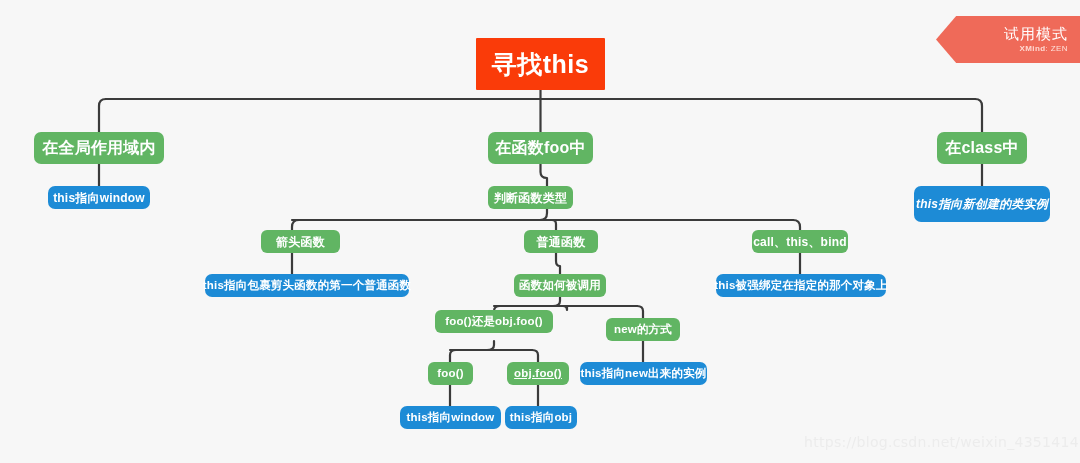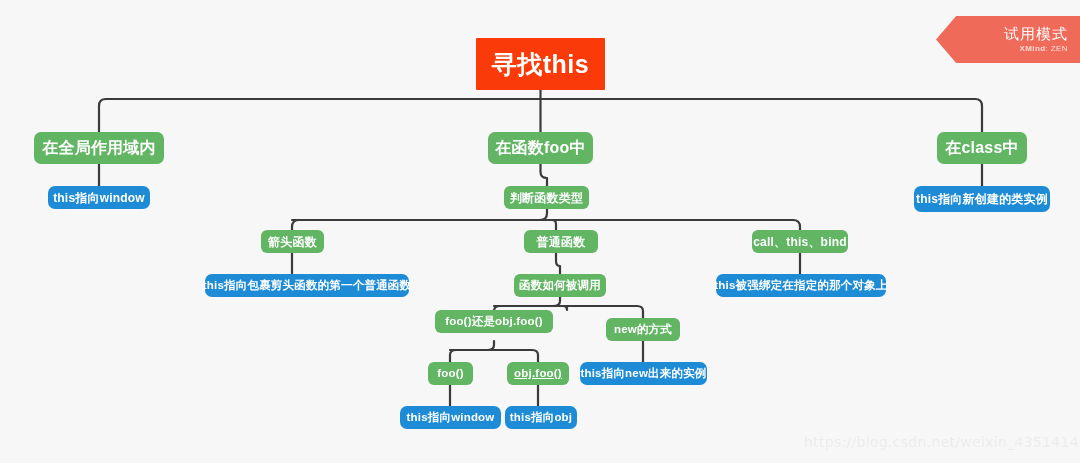--- a/index.html
+++ b/index.html
@@ -155,24 +155,24 @@
     </g>
   </svg>
 
   <div class="node node-root" style="left:476px; top:38px; width:129px; height:52px;">寻找this</div>
 
   <div class="node node-green lvl1" style="left:34px; top:132px; width:130px; height:32px;">在全局作用域内</div>
   <div class="node node-green lvl1" style="left:488px; top:132px; width:105px; height:32px;">在函数foo中</div>
   <div class="node node-green lvl1" style="left:937px; top:132px; width:90px; height:32px;">在class中</div>
 
   <div class="node node-blue lvl2" style="left:48px; top:186px; width:102px; height:23px;">this指向window</div>
-  <div class="node node-green-sm lvl2" style="left:504px; top:186px; width:85px; height:23px;">判断函数类型</div>
-  <div class="node node-blue lvl2" style="left:914px; top:186px; width:136px; height:26px;">this指向新创建的类实例</div>
+  <div class="node node-green-sm lvl2" style="left:488px; top:186px; width:85px; height:23px;">判断函数类型</div>
+  <div class="node node-blue lvl2" style="left:914px; top:186px; width:136px; height:36px;font-style:italic;">this指向新创建的类实例</div>
 
-  <div class="node node-green-sm lvl2" style="left:261px; top:230px; width:63px; height:23px;">箭头函数</div>
+  <div class="node node-green-sm lvl2" style="left:261px; top:230px; width:79px; height:23px;">箭头函数</div>
   <div class="node node-green-sm lvl2" style="left:524px; top:230px; width:74px; height:23px;">普通函数</div>
   <div class="node node-green-sm lvl2" style="left:752px; top:230px; width:96px; height:23px;">call、this、bind</div>
 
   <div class="node node-blue lvl3" style="left:205px; top:274px; width:204px; height:23px;">this指向包裹剪头函数的第一个普通函数</div>
   <div class="node node-green-sm lvl3" style="left:514px; top:274px; width:92px; height:23px;">函数如何被调用</div>
   <div class="node node-blue lvl3" style="left:716px; top:274px; width:170px; height:23px;">this被强绑定在指定的那个对象上</div>
 
   <div class="node node-green-sm lvl3" style="left:435px; top:310px; width:118px; height:23px;">foo()还是obj.foo()</div>
   <div class="node node-green-sm lvl3" style="left:606px; top:318px; width:74px; height:23px;">new的方式</div>
 

